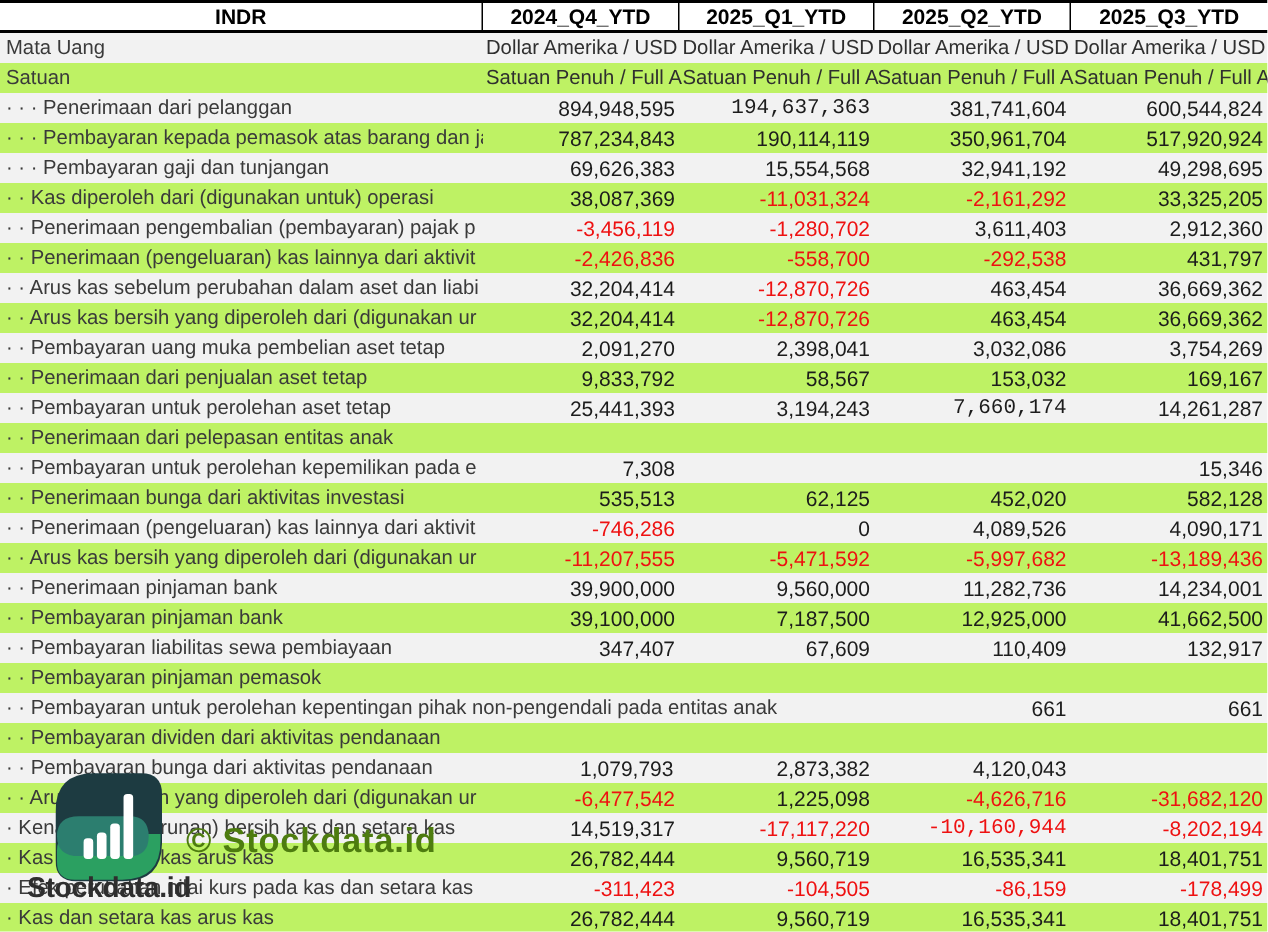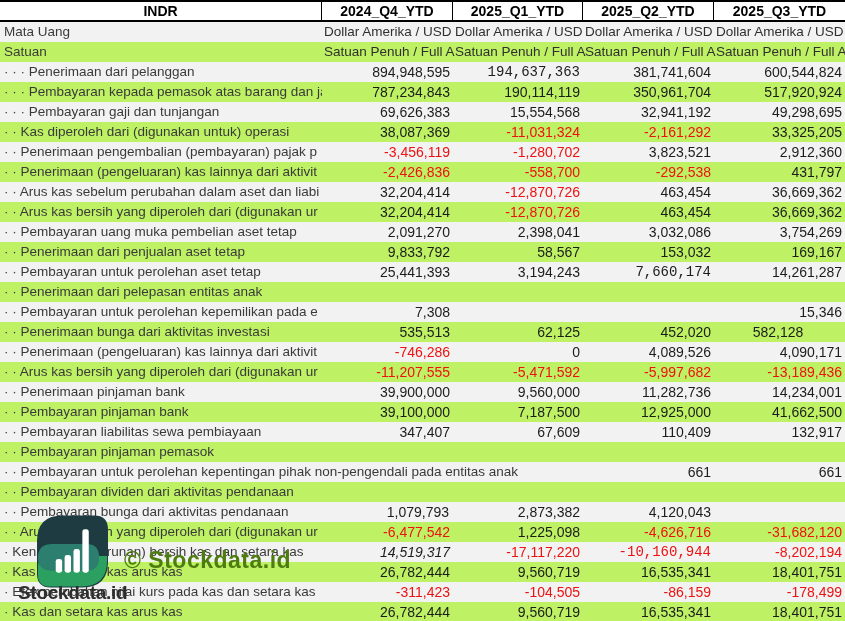--- a/index.html
+++ b/index.html
@@ -76,21 +76,21 @@
         <div class="lab" style="width: 322px;">· · Kas diperoleh dari (digunakan untuk) operasi</div>
         <div class="num" style="width: 131px;">38,087,369</div>
         <div class="num neg" style="width: 130px;">-11,031,324</div>
         <div class="num neg" style="width: 131px;">-2,161,292</div>
         <div class="num" style="width: 131px;">33,325,205</div>
       </div>
       <div class="row light">
         <div class="lab" style="width: 322px;">· · Penerimaan pengembalian (pembayaran) pajak p</div>
         <div class="num neg" style="width: 131px;">-3,456,119</div>
         <div class="num neg" style="width: 130px;">-1,280,702</div>
-        <div class="num" style="width: 131px;">3,823,521</div>
+        <div class="num" style="width: 131px;">3,611,403</div>
         <div class="num" style="width: 131px;">2,912,360</div>
       </div>
       <div class="row dark">
         <div class="lab" style="width: 322px;">· · Penerimaan (pengeluaran) kas lainnya dari aktivit</div>
         <div class="num neg" style="width: 131px;">-2,426,836</div>
         <div class="num neg" style="width: 130px;">-558,700</div>
         <div class="num neg" style="width: 131px;">-292,538</div>
         <div class="num" style="width: 131px;">431,797</div>
       </div>
       <div class="row light">
@@ -140,21 +140,21 @@
         <div class="num" style="width: 131px;">7,308</div>
         <div class="num" style="width: 130px;"></div>
         <div class="num" style="width: 131px;"></div>
         <div class="num" style="width: 131px;">15,346</div>
       </div>
       <div class="row dark">
         <div class="lab" style="width: 322px;">· · Penerimaan bunga dari aktivitas investasi</div>
         <div class="num" style="width: 131px;">535,513</div>
         <div class="num" style="width: 130px;">62,125</div>
         <div class="num" style="width: 131px;">452,020</div>
-        <div class="num" style="width: 131px; text-align: center;">582,128</div>
+        <div class="num" style="width: 131px;">582,128</div>
       </div>
       <div class="row light">
         <div class="lab" style="width: 322px;">· · Penerimaan (pengeluaran) kas lainnya dari aktivit</div>
         <div class="num neg" style="width: 131px;">-746,286</div>
         <div class="num" style="width: 130px;">0</div>
         <div class="num" style="width: 131px;">4,089,526</div>
         <div class="num" style="width: 131px;">4,090,171</div>
       </div>
       <div class="row dark">
         <div class="lab" style="width: 322px;">· · Arus kas bersih yang diperoleh dari (digunakan ur</div>
@@ -213,21 +213,21 @@
       </div>
       <div class="row dark">
         <div class="lab" style="width: 322px;">· · Arus kas bersih yang diperoleh dari (digunakan ur</div>
         <div class="num neg" style="width: 131px;">-6,477,542</div>
         <div class="num" style="width: 130px;">1,225,098</div>
         <div class="num neg" style="width: 131px;">-4,626,716</div>
         <div class="num neg" style="width: 131px;">-31,682,120</div>
       </div>
       <div class="row light">
         <div class="lab" style="width: 322px;">· Kenaikan (penurunan) bersih kas dan setara kas</div>
-        <div class="num" style="width: 131px; font-style: italic;">14,519,317</div>
+        <div class="num" style="width: 131px;">14,519,317</div>
         <div class="num neg" style="width: 130px;">-17,117,220</div>
         <div class="num neg" style="width: 131px; font-family: Liberation Mono, monospace;">-10,160,944</div>
         <div class="num neg" style="width: 131px;">-8,202,194</div>
       </div>
       <div class="row dark">
         <div class="lab" style="width: 322px;">· Kas dan setara kas arus kas</div>
         <div class="num" style="width: 131px;">26,782,444</div>
         <div class="num" style="width: 130px;">9,560,719</div>
         <div class="num" style="width: 131px;">16,535,341</div>
         <div class="num" style="width: 131px;">18,401,751</div>

